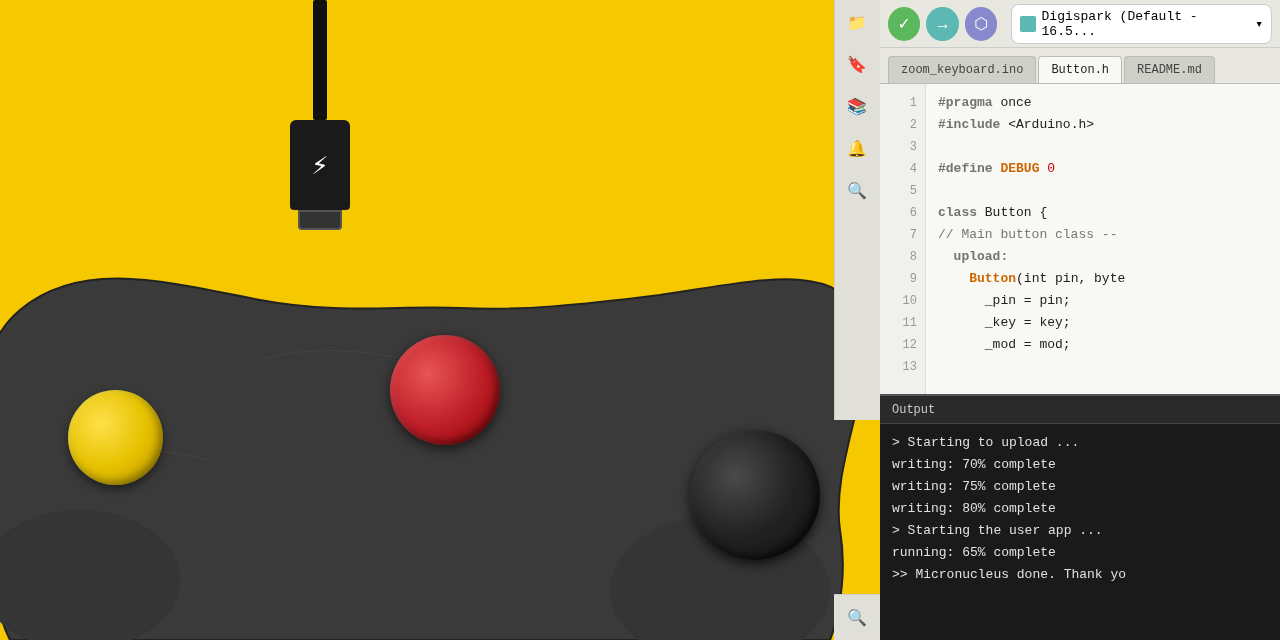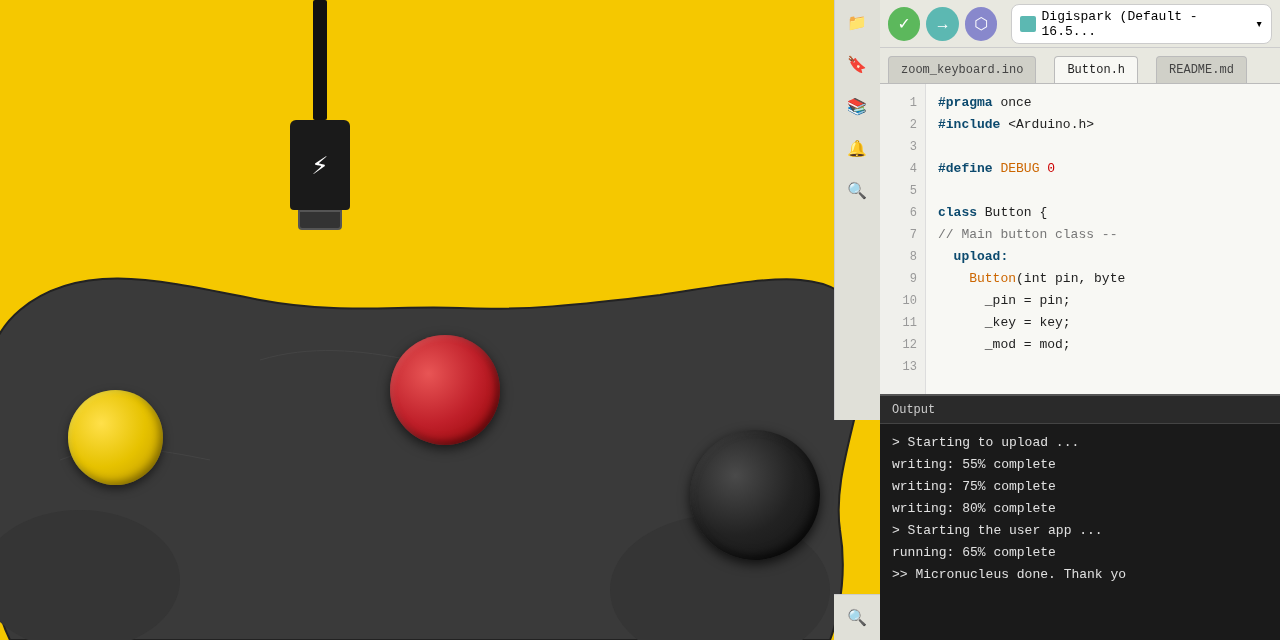--- a/index.html
+++ b/index.html
@@ -195,21 +195,21 @@
     }
 
     
     .file-tabs {
       height: 36px;
       background: #e8e8e0;
       display: flex;
       align-items: flex-end;
       border-bottom: 1px solid #bbb;
       padding: 0 8px;
-      gap: 18px;
+      gap: 2px;
     }
 
     .file-tab {
       padding: 6px 12px;
       font-size: 12px;
       cursor: pointer;
       border-radius: 4px 4px 0 0;
       background: #d0d0c8;
       color: #444;
       border: 1px solid #bbb;
@@ -261,22 +261,22 @@
       overflow: hidden;
     }
 
     .code-line {
       line-height: 22px;
       white-space: pre;
       font-size: 13px;
     }
 
     
-    .kw-blue { color: #0c4a6e; font-weight: bold; }
-    .kw-orange { color: #cc6600; font-weight: normal; }
+    .kw-blue { color: #737373; font-weight: bold; }
+    .kw-orange { color: #cc6600; font-weight: bold; }
     .kw-comment { color: #777777; }
     .kw-number { color: #cc0000; }
     .kw-normal { color: #222; }
 
     
     .output-panel {
       height: 246px;
       background: #1a1a1a;
       display: flex;
       flex-direction: column;
@@ -427,21 +427,21 @@
         </div>
       </div>
     </div>
 
     <div class="output-panel">
       <div class="output-header">
         <span>Output</span>
       </div>
       <div class="output-content">
         <div>&gt; Starting to upload ...</div>
-        <div>writing: 55% complete</div>
+        <div>writing: 70% complete</div>
         <div>writing: 75% complete</div>
         <div>writing: 80% complete</div>
         <div>&gt; Starting the user app ...</div>
         <div>running: 65% complete</div>
         <div>&gt;&gt; Micronucleus done. Thank yo</div>
       </div>
     </div>
   </div>
 </div>
 

